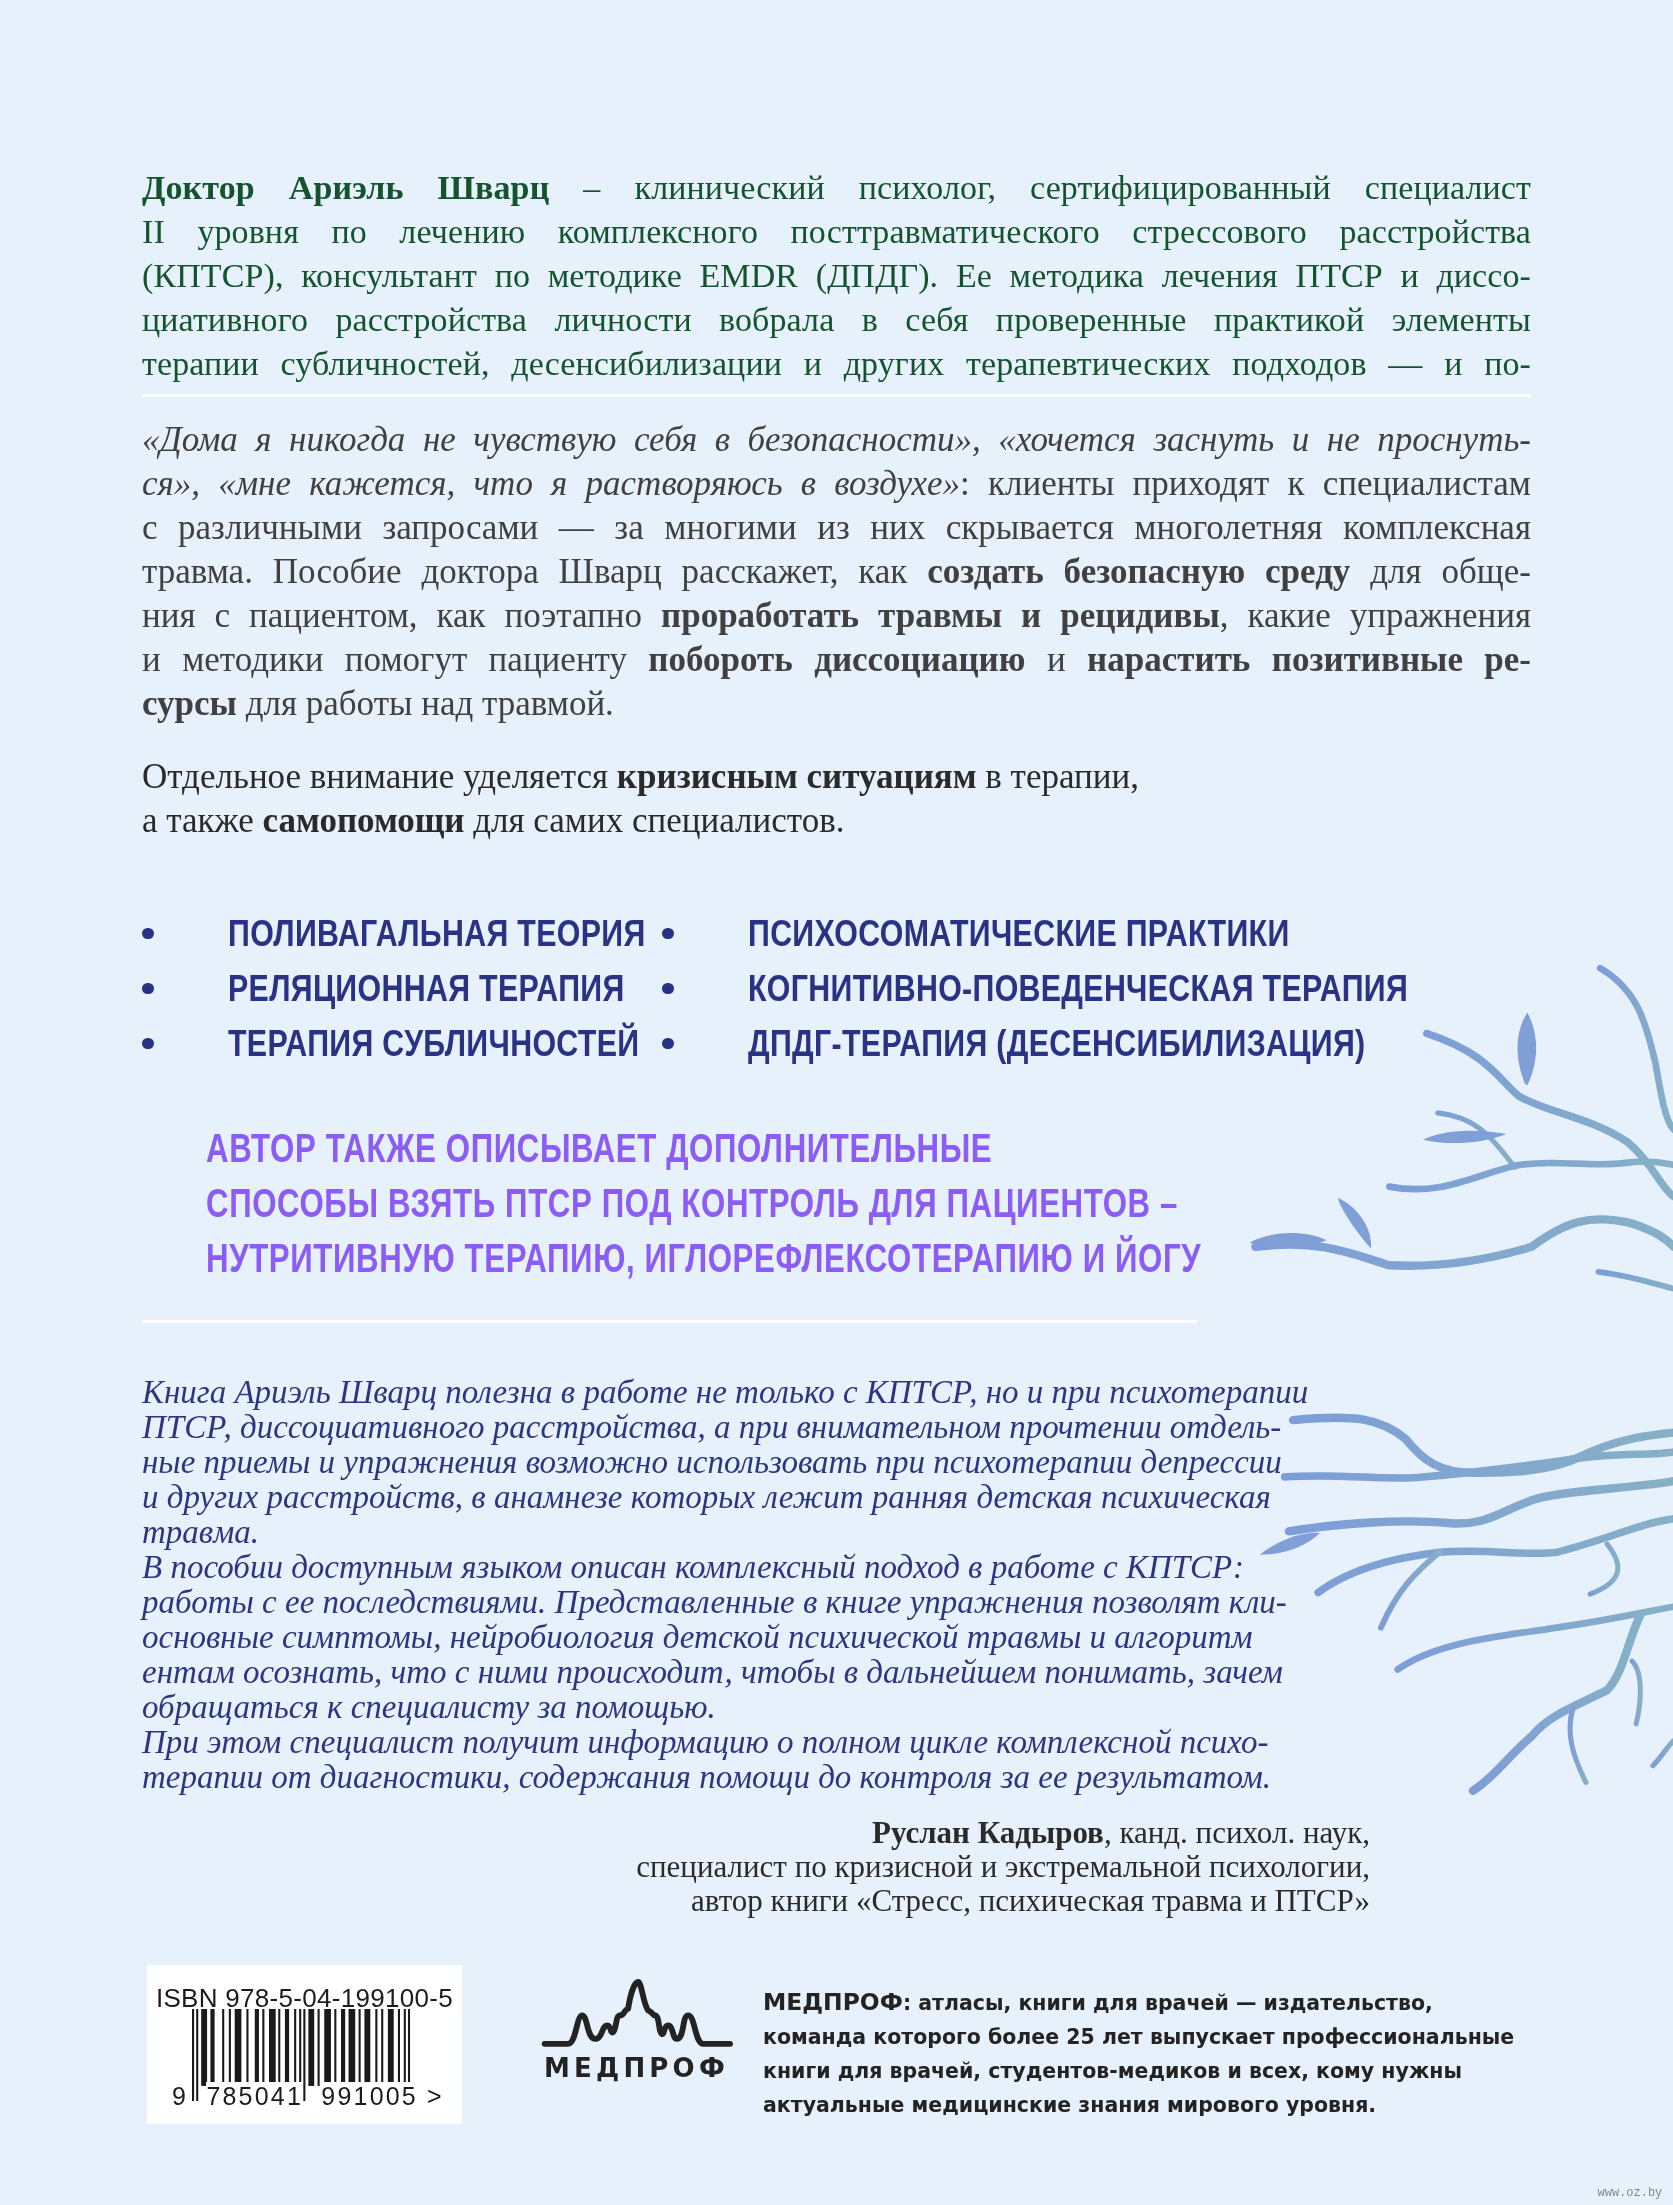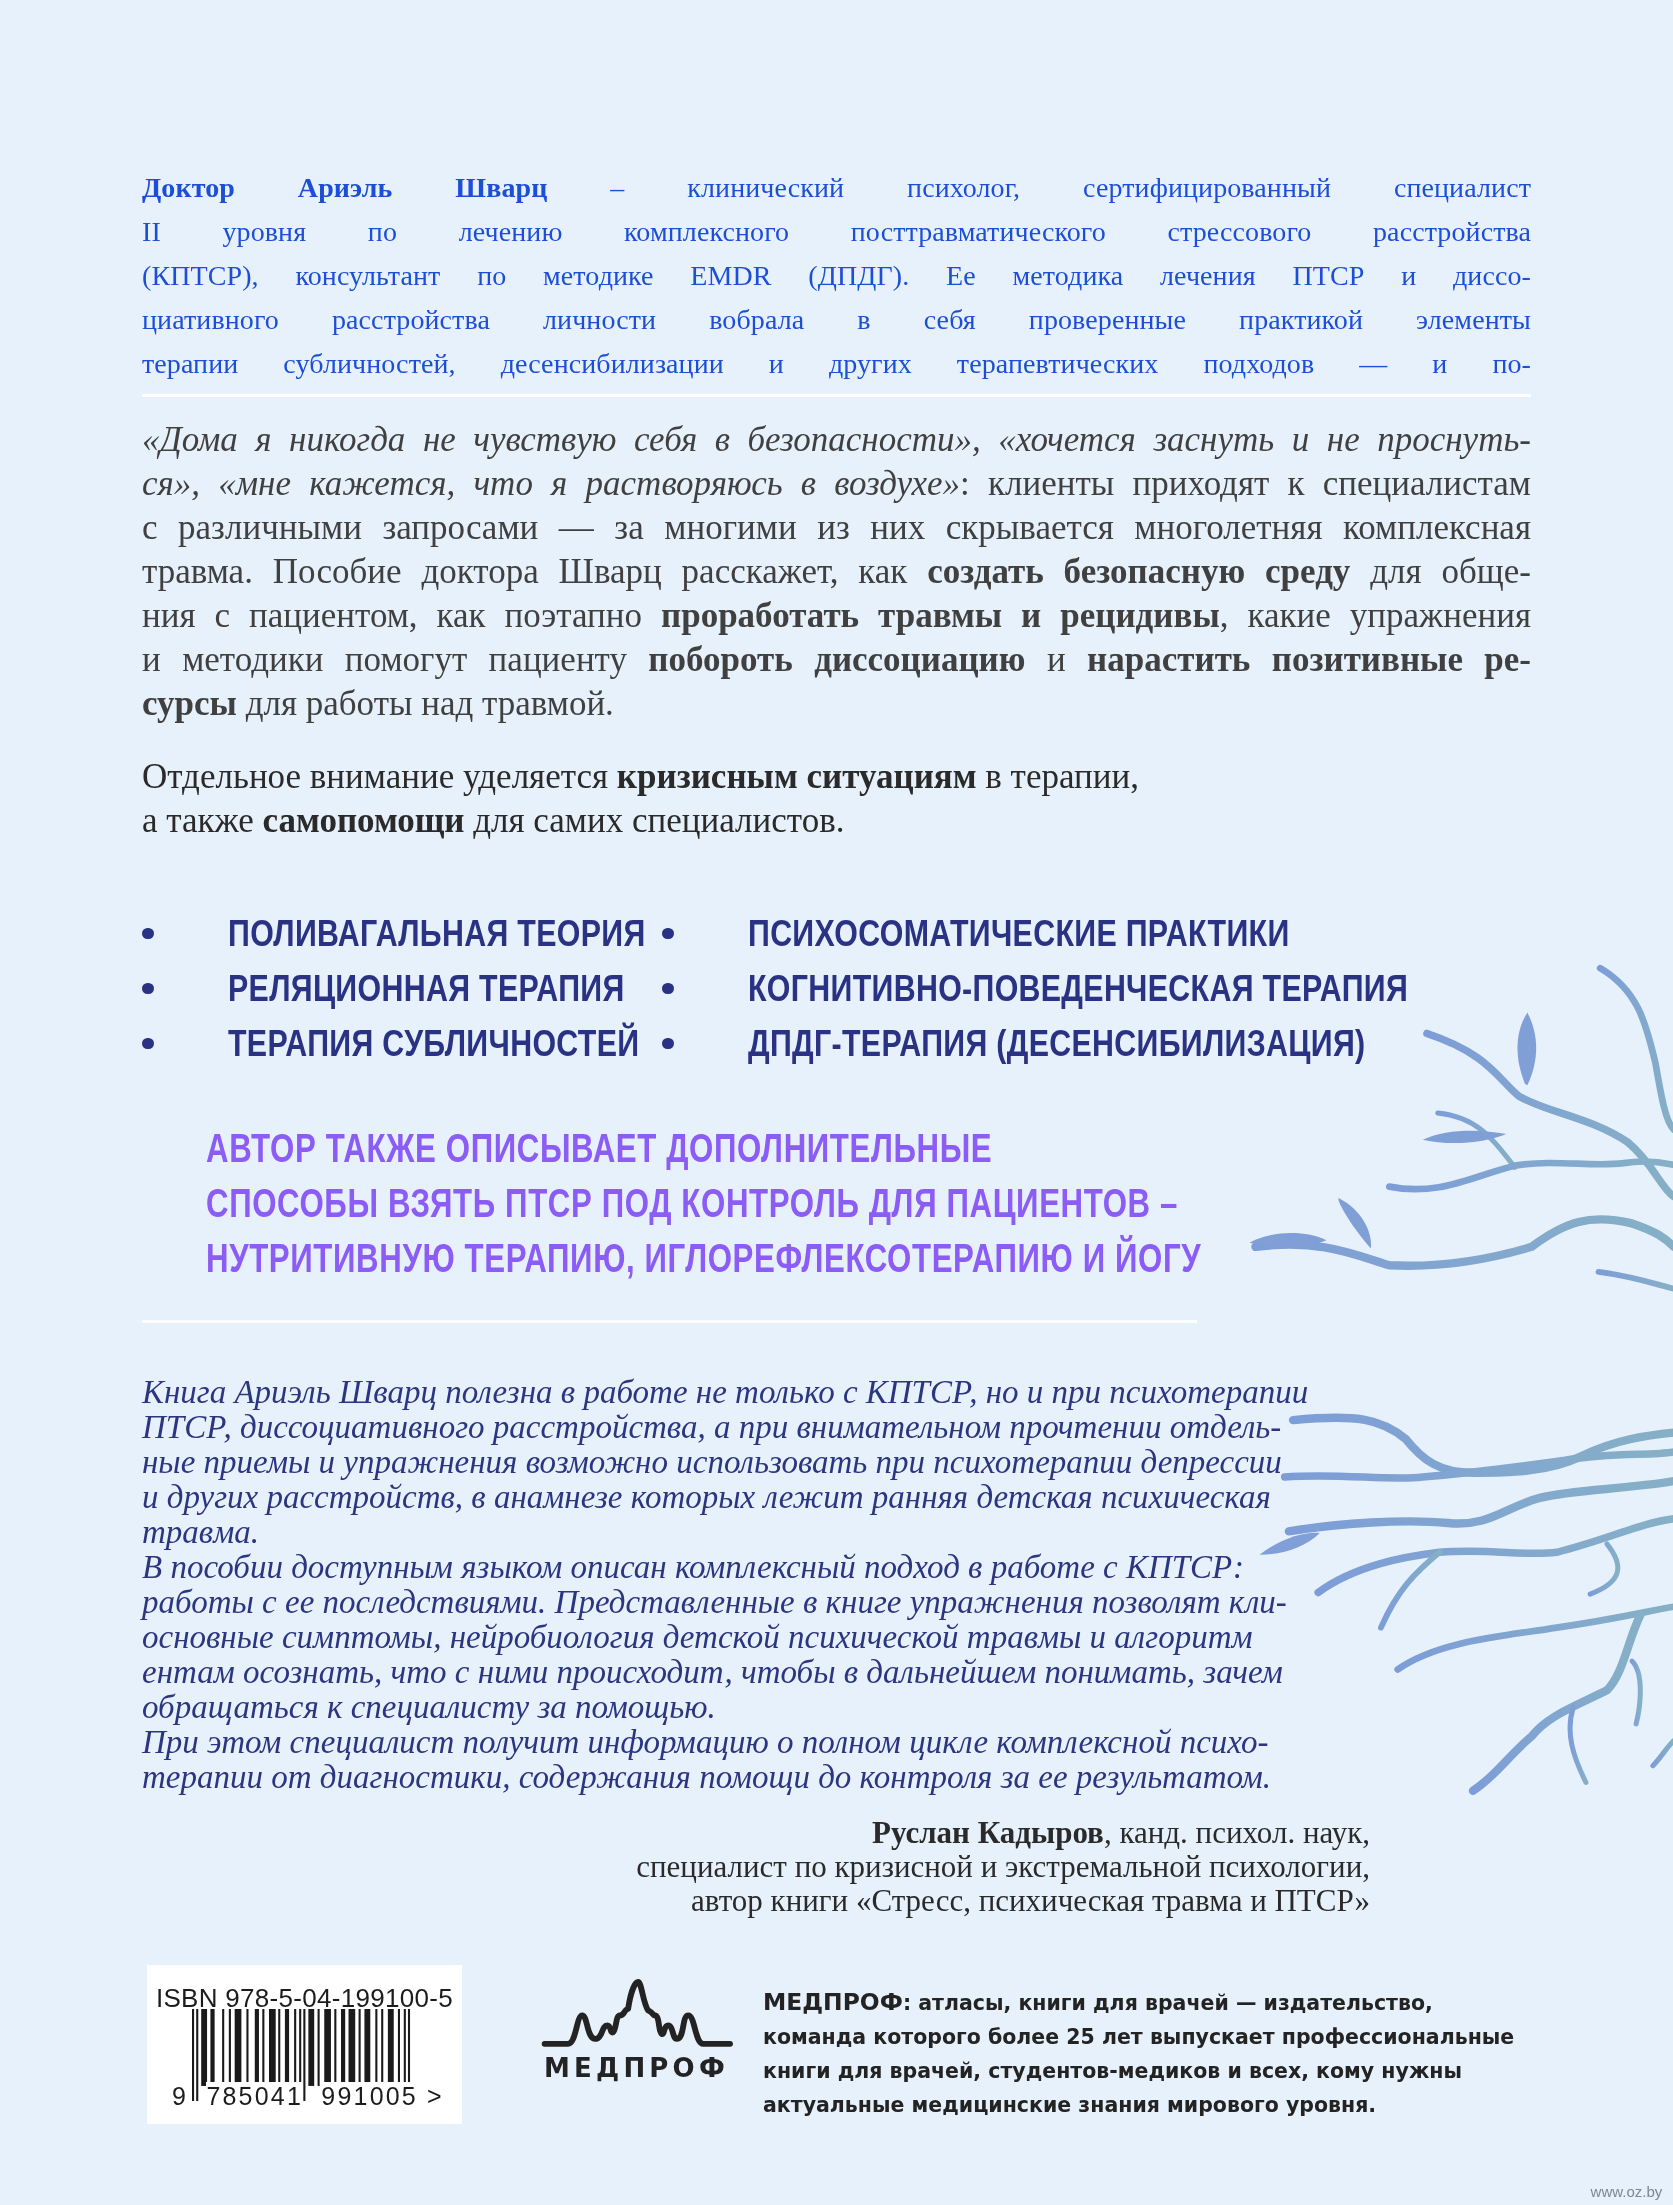--- a/index.html
+++ b/index.html
@@ -5,21 +5,21 @@
   html, body { margin: 0; padding: 0; }
   body {
     width: 1674px; height: 2205px; position: relative; overflow: hidden;
     background: #e7f1fb;
     font-family: "Liberation Serif", "DejaVu Serif", serif;
   }
   .tree { position: absolute; left: 0; top: 0; width: 1674px; height: 2205px; pointer-events: none; }
 
   .block { position: absolute; left: 142px; width: 1389px; }
   .intro {
-    top: 166px; color: #1d4ed8; font-size: 28px; line-height: 44px;
+    top: 166px; color: #14532d; font-size: 34px; line-height: 44px;
     text-align: justify; text-align-last: justify; letter-spacing: 0.1px;
   }
   .intro .line { display: block; text-align: justify; text-align-last: justify; white-space: nowrap; }
   .intro b { font-weight: 700; }
 
   .divider { position: absolute; height: 3.3px; background: #ffffff; }
   .div1 { top: 394px; left: 142px; width: 1389px; }
   .div2 { top: 1320px; left: 142px; width: 1055px; }
 
   .quote { top: 418px; color: #404040; font-size: 35px; line-height: 44px; }
@@ -63,21 +63,21 @@
   .isbn-digits { position: absolute; top: 117px; left: 25px; font-family: "Liberation Sans", "DejaVu Sans", sans-serif; font-size: 25px; color: #1c1c1c; letter-spacing: 2.2px; white-space: nowrap; background: transparent; }
   .isbn-digits span { background: #fff; }
 
   .logo { position: absolute; left: 536px; top: 1967px; width: 201px; height: 142px; }
   .logo-text { position: absolute; left: 544px; top: 2053px; width: 184px; text-align: center; font-family: "DejaVu Sans", "Liberation Sans", sans-serif; font-weight: 700; font-size: 26px; color: #232323; letter-spacing: 4.2px; }
 
   .publisher { position: absolute; left: 763px; top: 1985px; color: #232323; font-family: "DejaVu Sans", "Liberation Sans", sans-serif; font-size: 20.5px; line-height: 34px; font-weight: 700; }
   .publisher .line { display: block; white-space: nowrap; }
   .publisher .brand { font-size: 23.4px; }
 
-  .watermark { position: absolute; right: 11.7px; bottom: 5px; font-family: Liberation Sans, sans-serif; font-size: 15px; color: #7c8796; }
+  .watermark { position: absolute; right: 11.7px; bottom: 5px; font-family: Liberation Mono, monospace; font-size: 12px; color: #7c8796; }
 </style>
 </head>
 <body>
 
 <svg class="tree" viewBox="0 0 2000 2635" xmlns="http://www.w3.org/2000/svg">
   <defs>
     <linearGradient id="tg" x1="0" y1="0" x2="1" y2="0">
       <stop offset="0" stop-color="#7d9dd8"></stop>
       <stop offset="1" stop-color="#86b0c6"></stop>
     </linearGradient>

